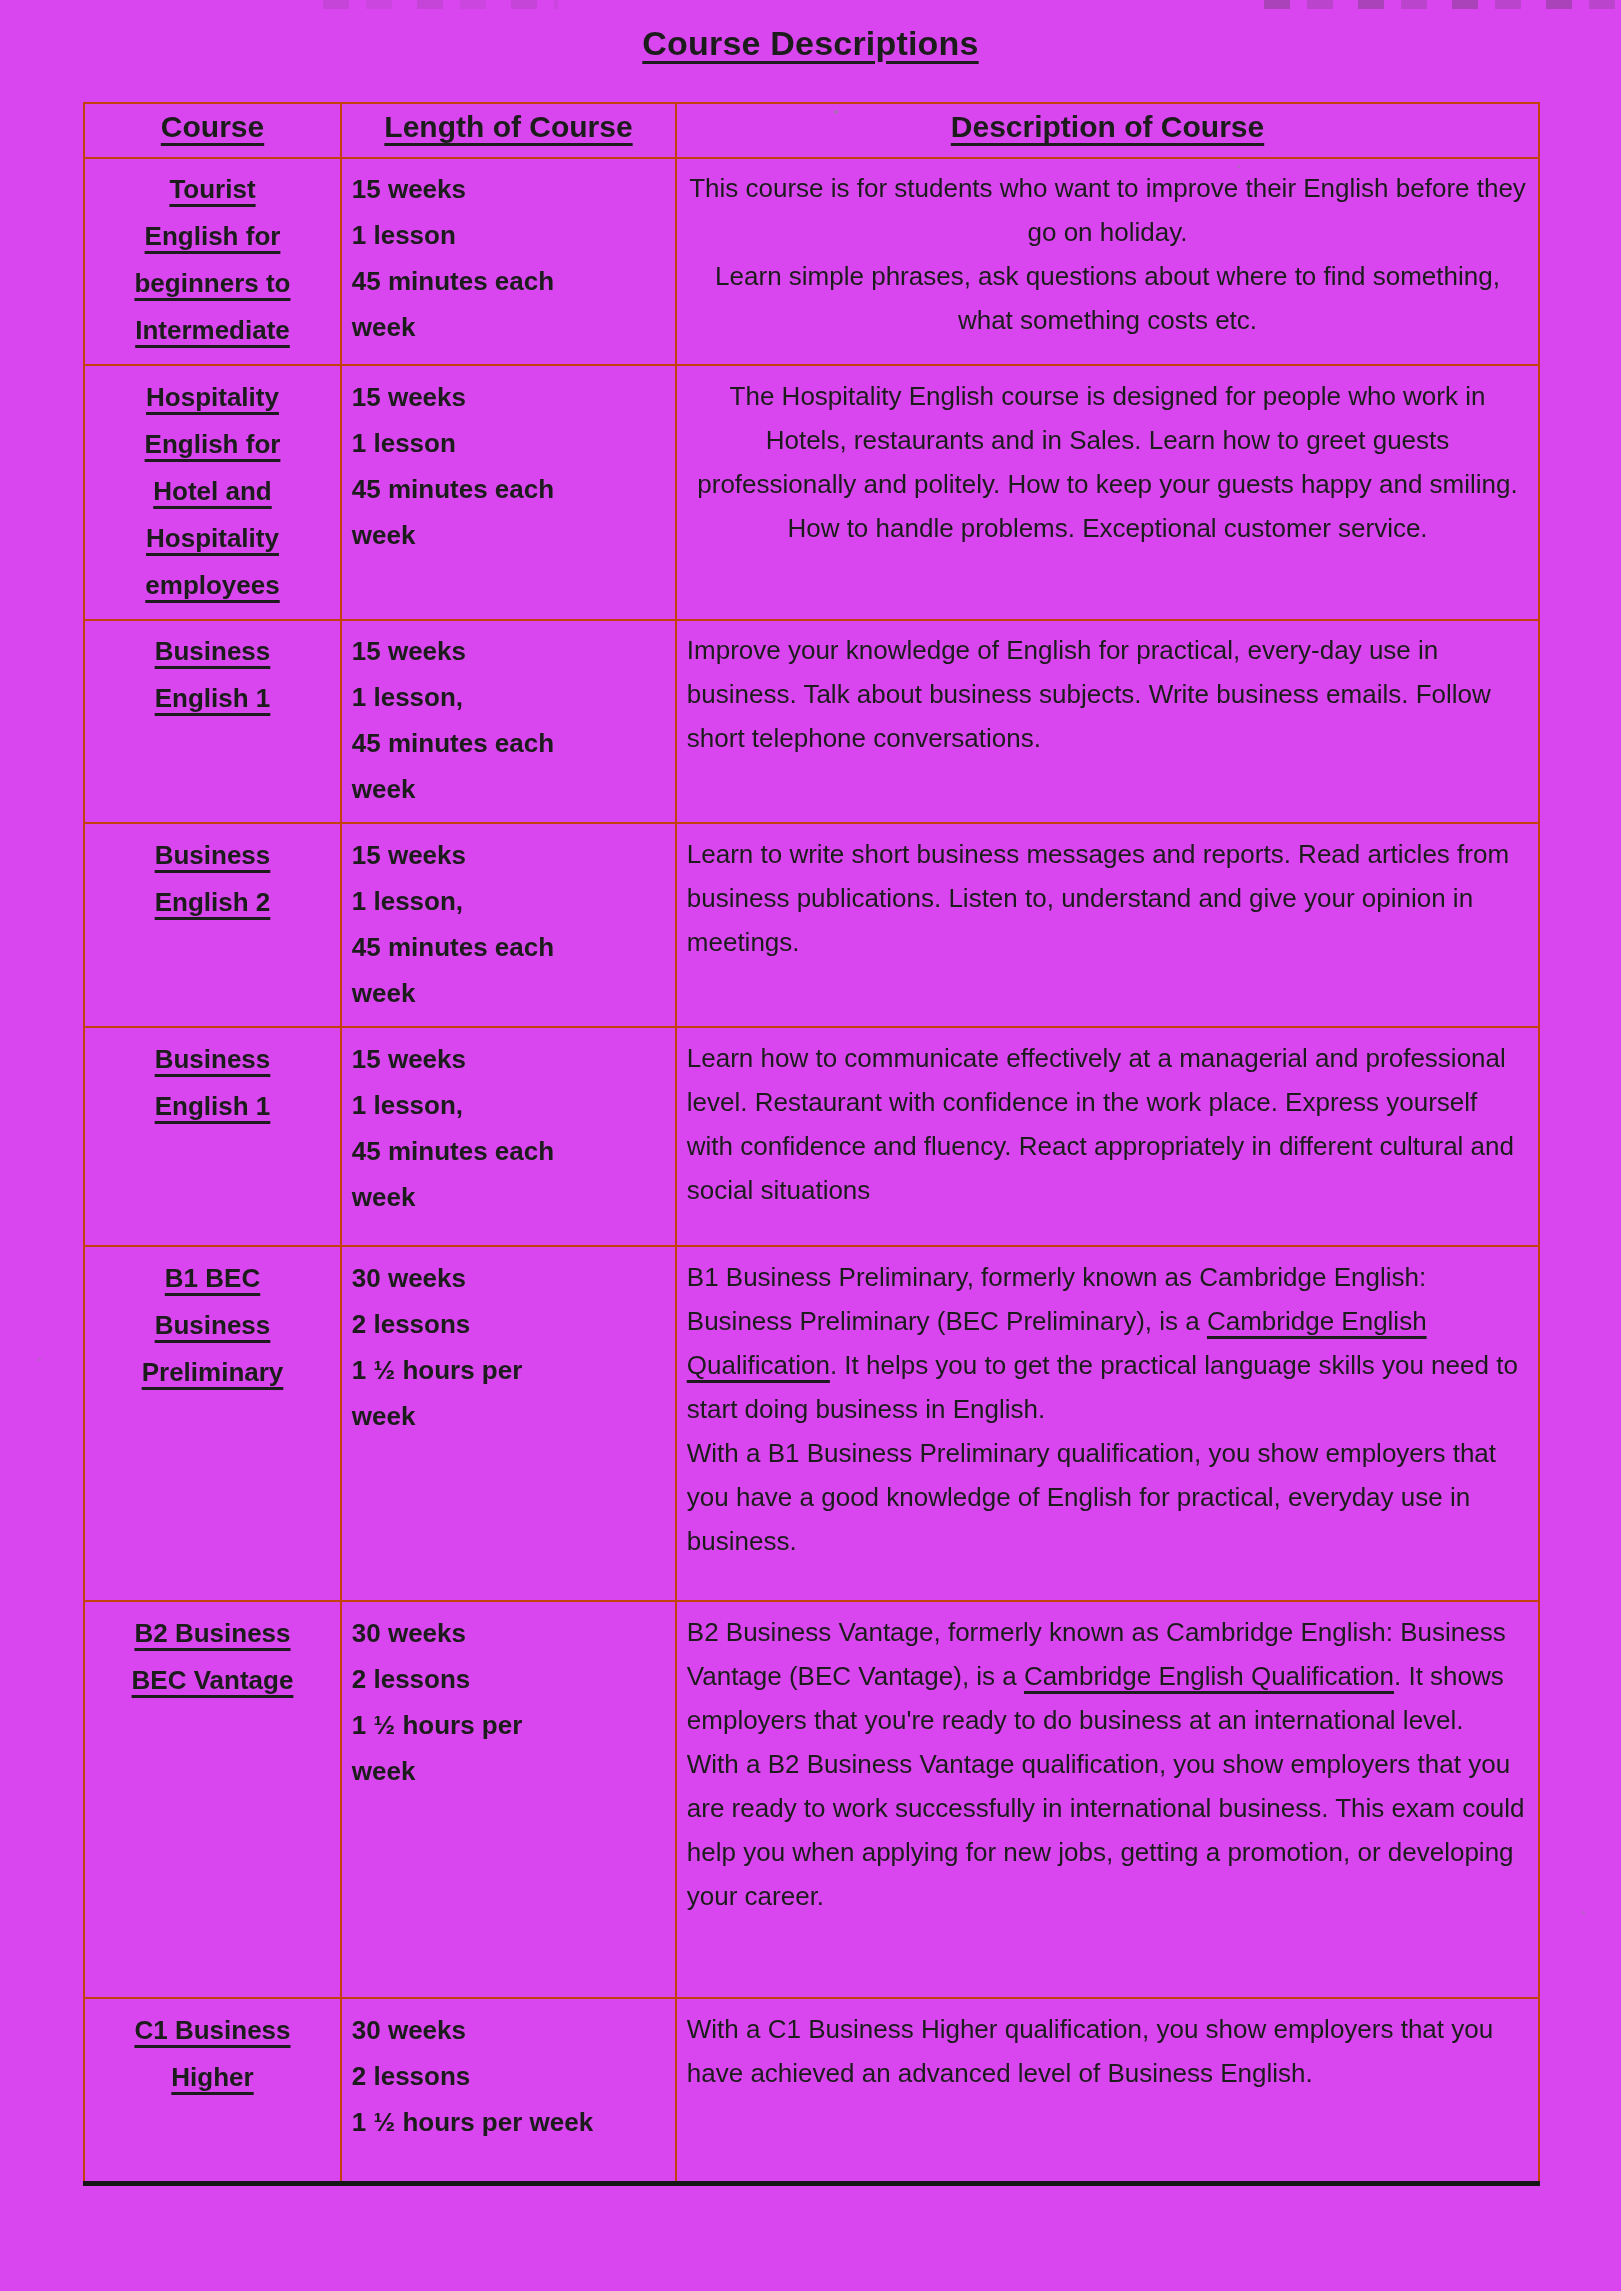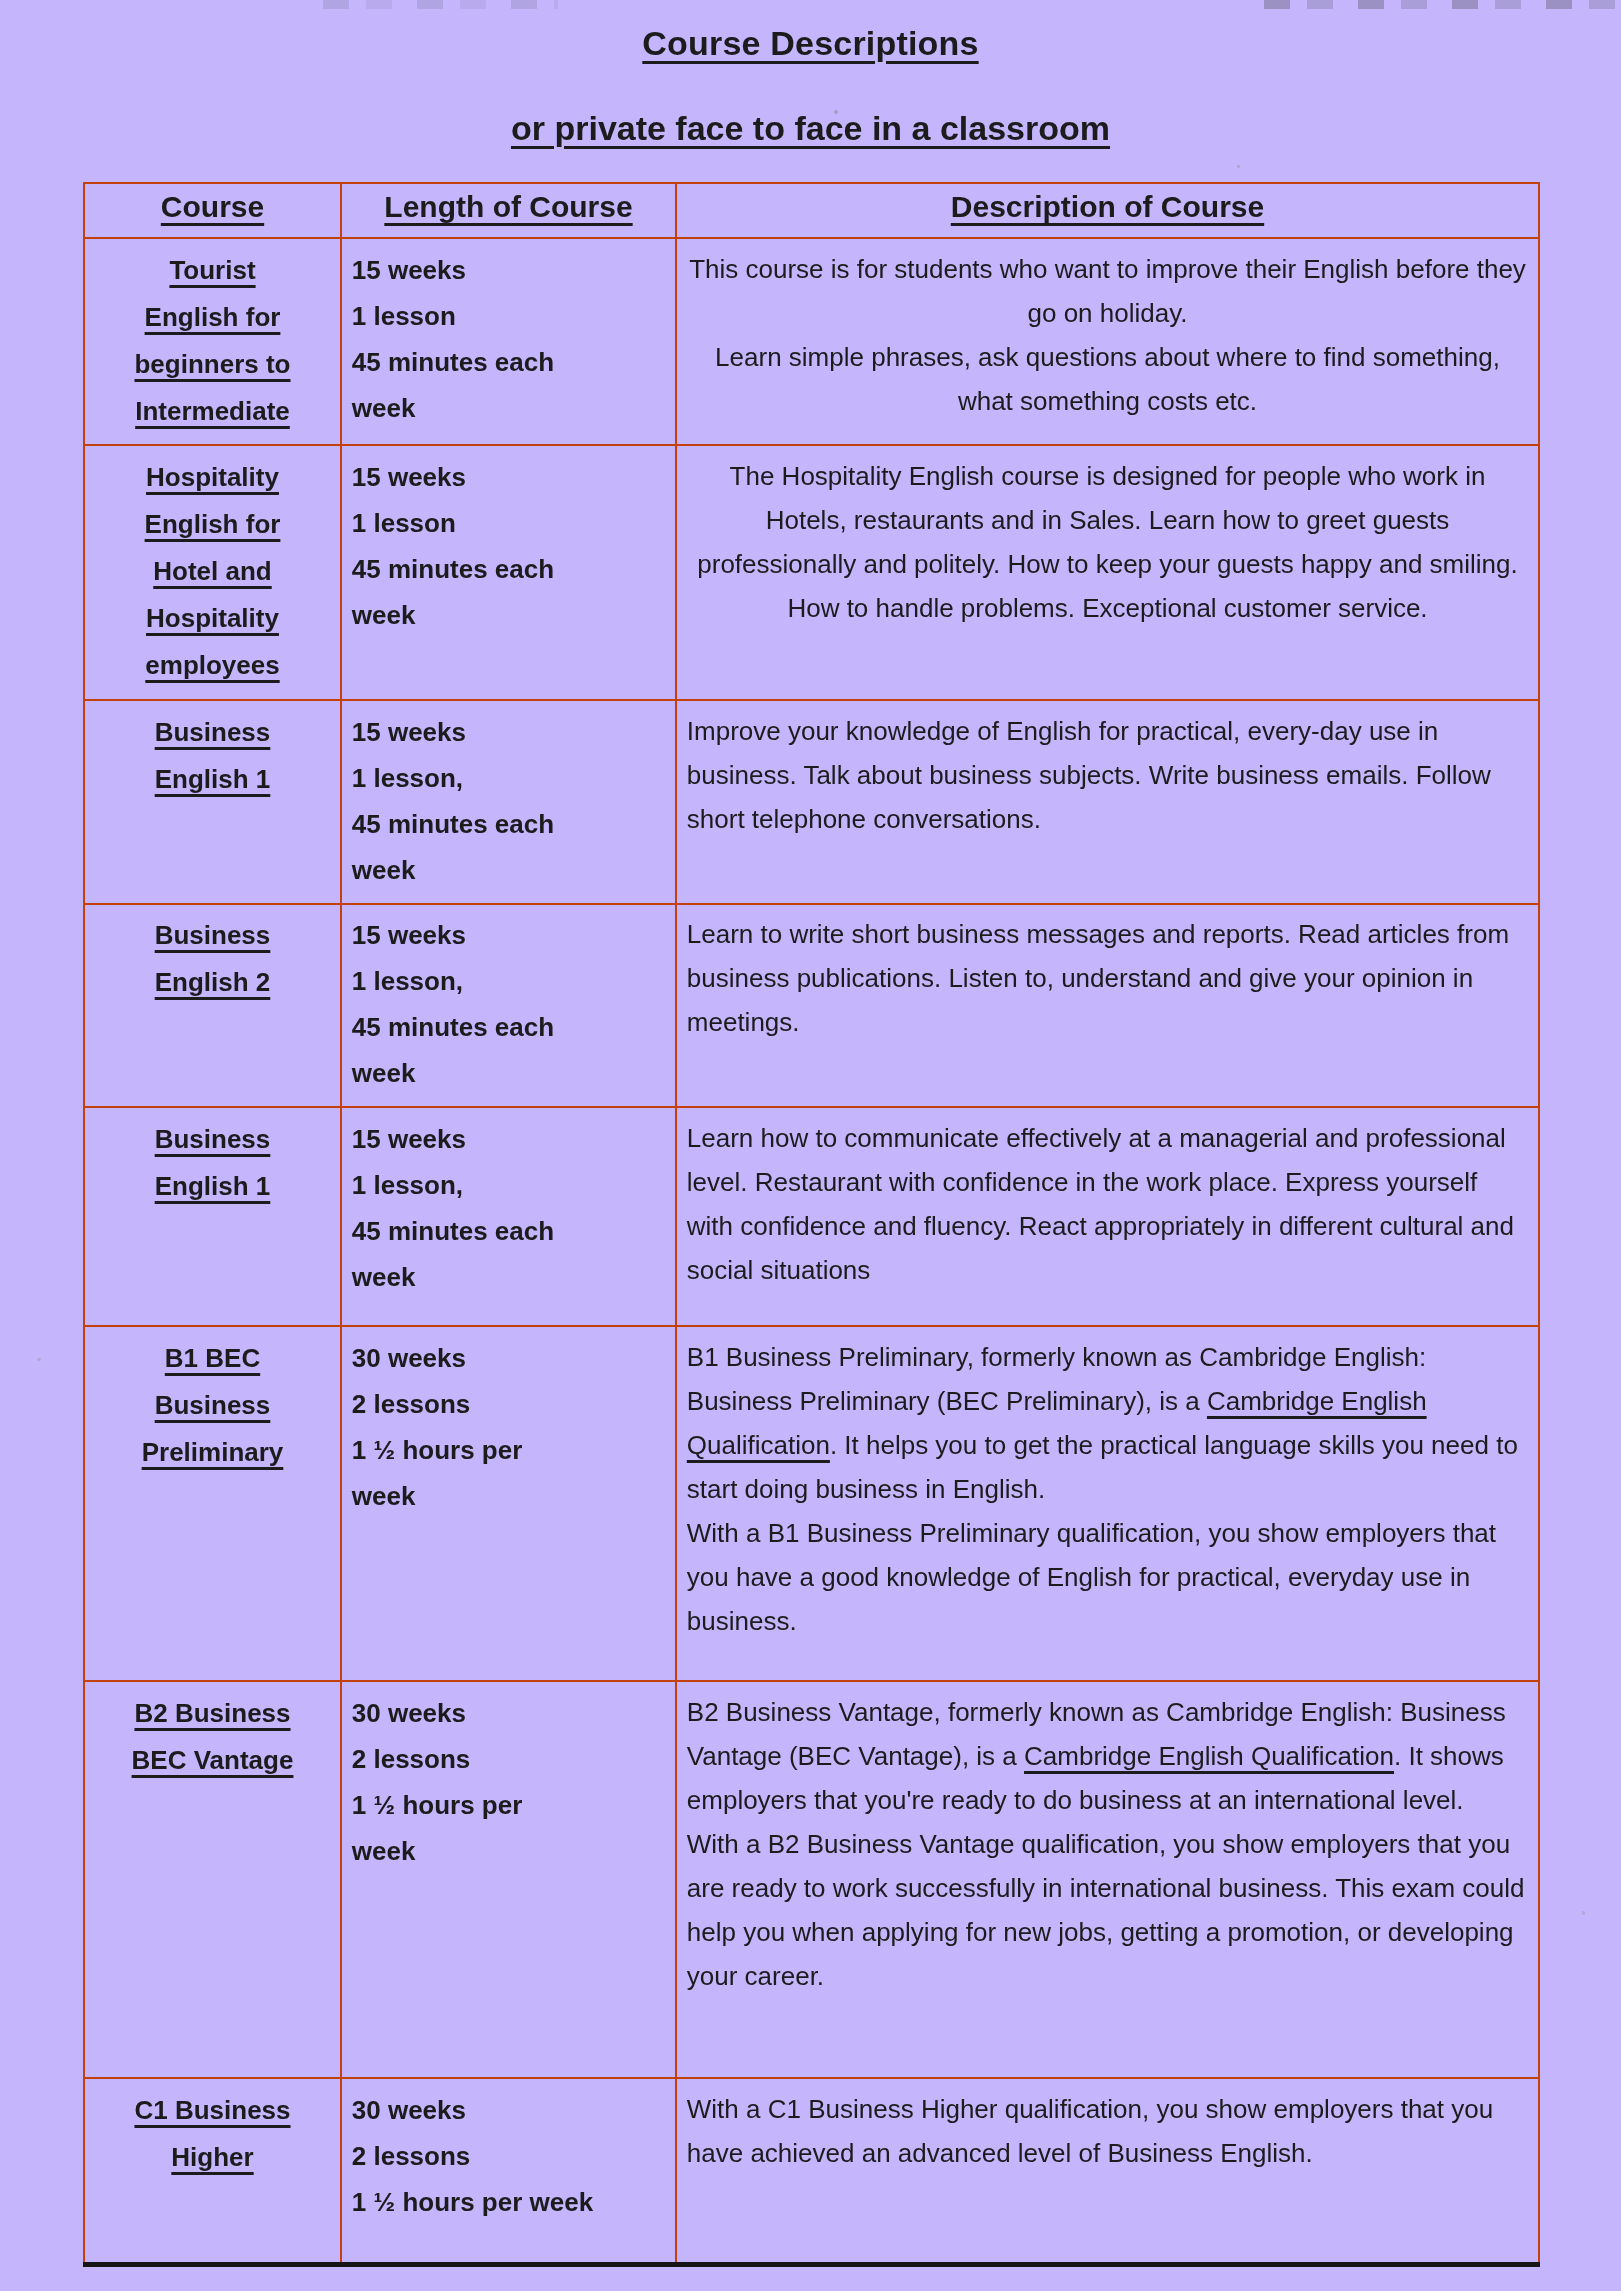--- a/index.html
+++ b/index.html
@@ -5,21 +5,21 @@
   html, body {
     margin: 0;
     padding: 0;
     background: #e8e8e8;
   }
   .page {
     position: relative;
     width: 1621px;
     height: 2292px;
     margin: 0 auto;
-    background: #c4b5fd;
+    background: #d946ef;
     color: #1c1c1c;
     font-family: "Liberation Sans", sans-serif;
     overflow: hidden;
     box-sizing: border-box;
     padding-top: 23.5px;
   }
   
   .scan-strip {
     position: absolute;
     top: 0;
@@ -146,21 +146,20 @@
 <div class="page">
   <div class="scan-strip"></div>
   <div class="scan-strip left"></div>
   <div class="speck s1"></div>
   <div class="speck s2"></div>
   <div class="speck s3"></div>
   <div class="speck s4"></div>
 
   <h1 class="title"><span class="u">Course Descriptions</span></h1>
 
-  <div class="subtitle"><span class="u">or private face to face in a classroom</span></div>
 
   <table class="course-table">
     <thead>
       <tr>
         <th class="col-course"><span class="u">Course</span></th>
         <th class="col-length"><span class="u">Length of Course</span></th>
         <th class="col-desc"><span class="u">Description of Course</span></th>
       </tr>
     </thead>
     <tbody id="table-body">

